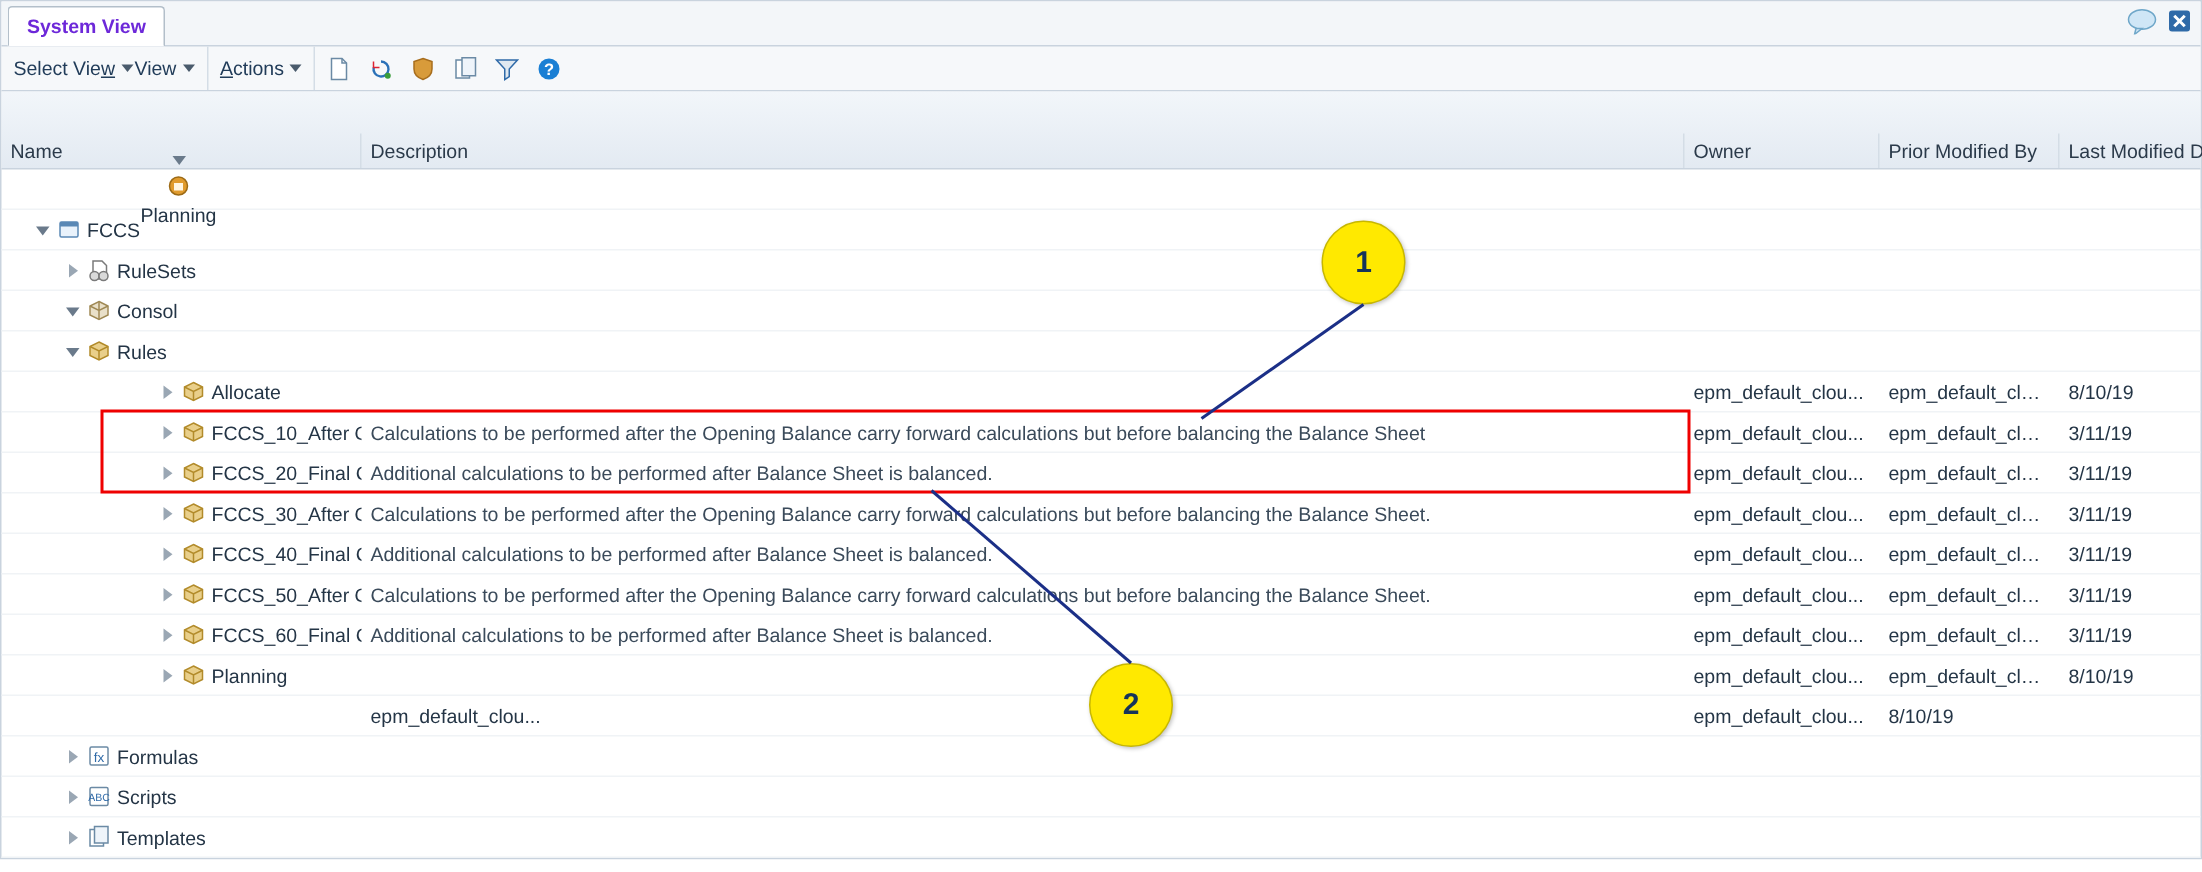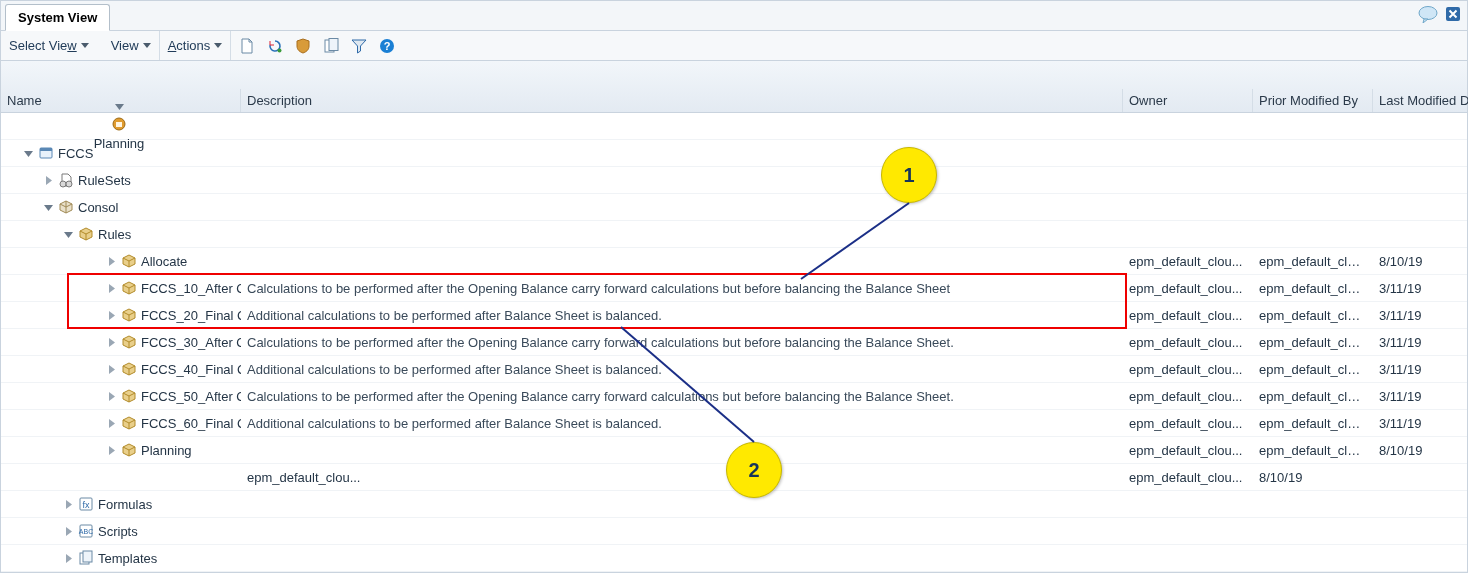--- a/index.html
+++ b/index.html
@@ -25,21 +25,21 @@
     height: 30px;
     padding-left: 4px;
     position: relative;
   }
   .tab {
     background: #fff;
     border: 1px solid #b3bfca;
     border-bottom: 1px solid #fff;
     padding: 5px 12px 5px 12px;
     font-weight: bold;
-    color: #000000;
+    color: #6d28d9;
     border-top-left-radius: 3px;
     border-top-right-radius: 3px;
     margin-bottom: -1px;
   }
   .tabstrip-right {
     position: absolute;
     right: 6px;
     top: 4px;
     display: flex;
     gap: 6px;
@@ -53,21 +53,21 @@
     border-bottom: 1px solid #c9d3de;
     display: flex;
     align-items: stretch;
     height: 30px;
   }
   .tb-group {
     display: flex;
     align-items: center;
     padding: 0 8px;
     border-right: 1px solid #d4dde6;
-    gap: 22px;
+    gap: 1px;
   }
   .tb-menu {
     color: #213c59;
     cursor: default;
     display: flex;
     align-items: center;
     gap: 4px;
   }
   .tb-menu .ul { text-decoration: underline; }
   .tb-caret {
@@ -137,21 +137,21 @@
   .node-icon {
     width: 16px; height: 16px;
     display: inline-flex; align-items:center; justify-content:center;
     flex: 0 0 16px;
   }
 
   
   .ind0 { padding-left: 2px; flex-direction: column; }
   .ind1 { padding-left: 22px; }
   .ind2 { padding-left: 42px; }
-  .ind3 { padding-left: 62px; }
+  .ind3 { padding-left: 42px; }
   .ind4 { padding-left: 105px; }
 
   
   .highlight-box {
     position: absolute;
     border: 2px solid #ef0000;
     pointer-events: none;
   }
   .callout {
     position: absolute;

